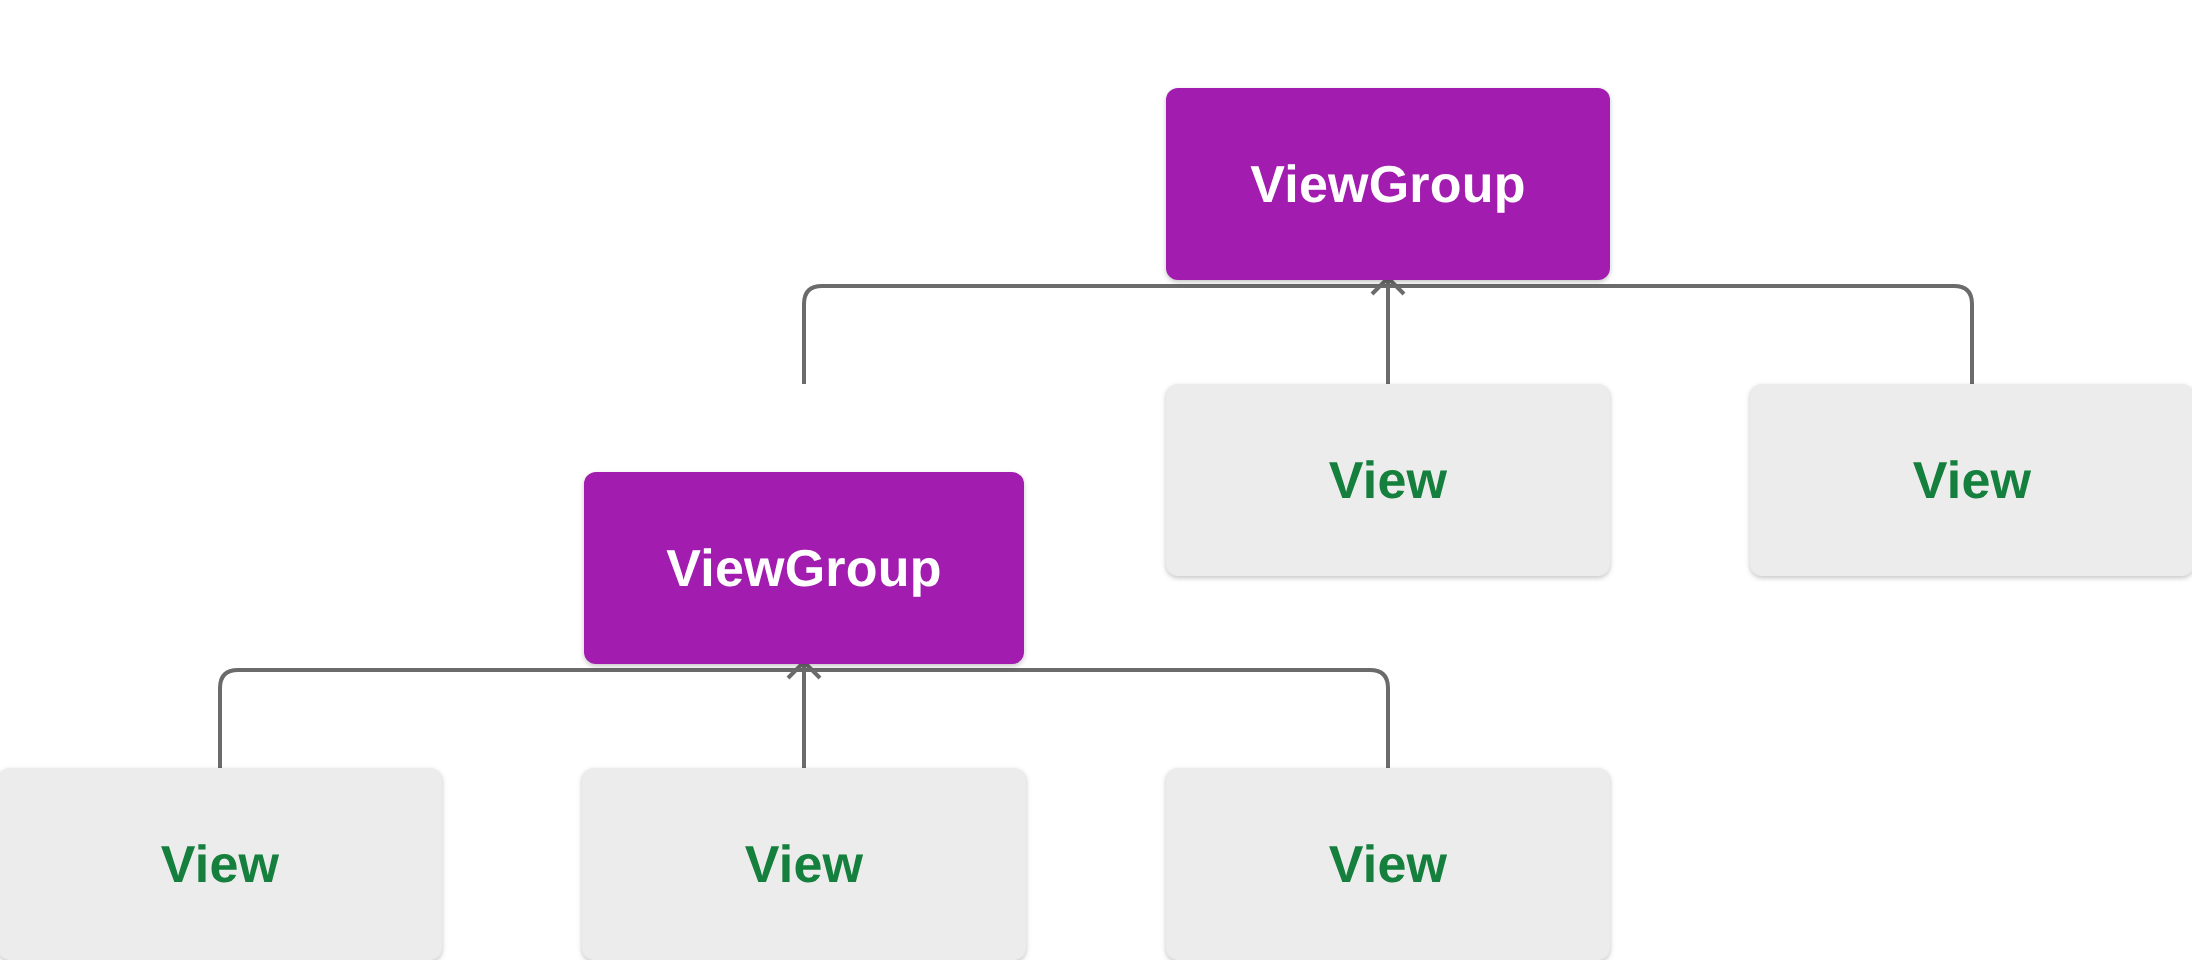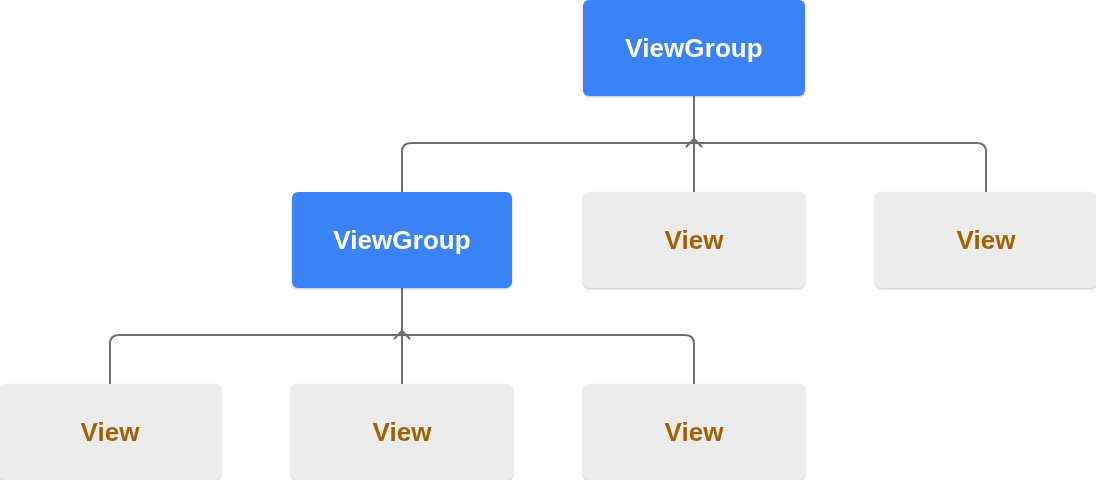--- a/index.html
+++ b/index.html
@@ -36,30 +36,31 @@
     user-select: none;
   }
   .node-label {
     font-size: 26px;
     font-weight: bold;
     letter-spacing: 0.1px;
     line-height: 1;
     white-space: nowrap;
   }
   .node.viewgroup {
-    background: #3b82f6;
+    background: #a21caf;
+    margin-top: 44px;
   }
   .node.viewgroup .node-label {
     color: #ffffff;
   }
   .node.view {
     background: #ececec;
   }
   .node.view .node-label {
-    color: #a16207;
+    color: #15803d;
   }
 </style>
 </head>
 <body>
 
 <div id="diagram-canvas">
 
   <svg id="connectors-layer" viewBox="0 0 1096 480" width="1096" height="480" xmlns="http://www.w3.org/2000/svg">
     <g fill="none" stroke="#6b6b6b" stroke-width="2" stroke-linecap="butt" stroke-linejoin="round">
 

